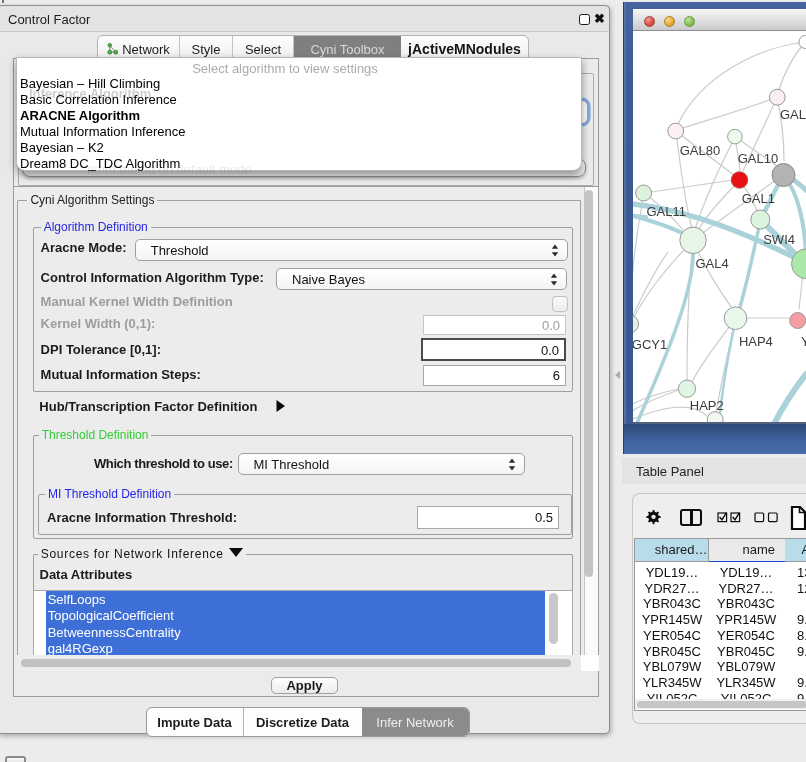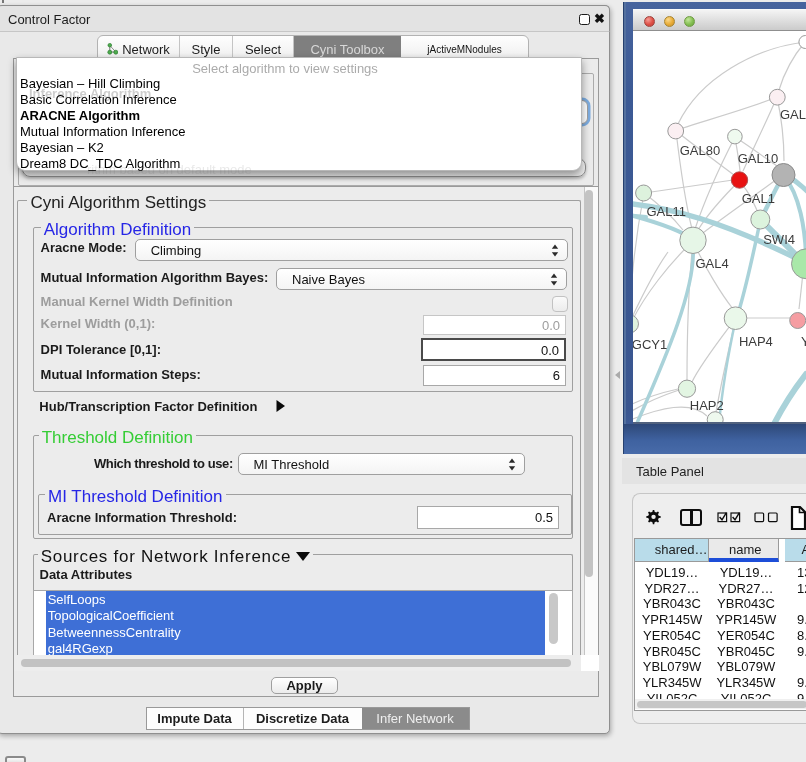--- a/index.html
+++ b/index.html
@@ -1,18 +1,18 @@
 <!DOCTYPE html>
 <html><head><meta charset="utf-8"><style>
 *{margin:0;padding:0;box-sizing:border-box}
 html,body{width:806px;height:762px;background:#ececec;font-family:"Liberation Sans",sans-serif;overflow:hidden}
 body{position:relative}
 .abs{position:absolute}
 .grp{position:absolute;border:1px solid #9f9f9f;border-radius:2px}
-.glabel{position:absolute;top:-8px;background:#ececec;padding:0 3px;font-size:17px;white-space:nowrap}
+.glabel{position:absolute;top:-8px;background:#ececec;padding:0 3px;font-size:12px;white-space:nowrap}
 .lbl{position:absolute;font-size:13px;font-weight:bold;color:#1b1b1b;white-space:nowrap}
 .combo{position:absolute;background:linear-gradient(#ffffff,#f4f4f4);border:1px solid #9f9f9f;border-radius:5px;font-size:13px;color:#111}
 .combo .ctext{position:absolute;left:15px;top:3px;white-space:nowrap}
 .combo svg{position:absolute;right:8px;top:3px}
 .tfield{position:absolute;background:#fff;border:1px solid #a8a8a8;font-size:13px;color:#111}
 .tfield span{position:absolute;right:5px;top:2px}
 .hcell{position:absolute;top:0;height:23px;border-right:1px solid #9a9a9a;font-size:13px;color:#1c1c1c;text-align:center;line-height:21px}
 .rcell{position:absolute;font-size:13px;color:#111;text-align:center;white-space:nowrap}
 </style></head><body>
 
@@ -27,46 +27,46 @@
   <div style="width:82px;display:flex;align-items:center;justify-content:center;font-size:13px;color:#1d1d1d;border-right:1px solid #c4c4c4"><svg width="11" height="12" viewBox="0 0 11 12" style="margin-right:4px">
         <path d="M2.8 2.5 L2.8 9 L8.8 9" fill="none" stroke="#777" stroke-width="1"></path>
         <path d="M2.8 2.5 L8.8 9" fill="none" stroke="#777" stroke-width=".8"></path>
         <circle cx="2.8" cy="2.2" r="1.8" fill="#4fae4f" stroke="#2e7d32" stroke-width=".7"></circle>
         <circle cx="2.8" cy="9.2" r="2" fill="#4fae4f" stroke="#2e7d32" stroke-width=".7"></circle>
         <circle cx="8.8" cy="9.2" r="2" fill="#4fae4f" stroke="#2e7d32" stroke-width=".7"></circle>
       </svg>Network</div>
   <div style="width:53px;display:flex;align-items:center;justify-content:center;font-size:13px;color:#1d1d1d;border-right:1px solid #c4c4c4">Style</div>
   <div style="width:61px;display:flex;align-items:center;justify-content:center;font-size:13px;color:#1d1d1d;border-right:1px solid #c4c4c4">Select</div>
   <div style="width:107px;display:flex;align-items:center;justify-content:center;font-size:13px;background:#7f7f7f;color:#d8d8d8">Cyni Toolbox</div>
-  <div style="width:127px;display:flex;align-items:center;justify-content:center;font-size:10px;font-weight:normal;color:#151515">jActiveMNodules</div>
+  <div style="width:127px;display:flex;align-items:center;justify-content:center;font-size:14px;font-weight:bold;color:#151515">jActiveMNodules</div>
 </div>
 
 <div class="abs" style="left:13px;top:58px;width:586px;height:639px;background:#ebebeb;border:1px solid #9a9a9a"></div>
 <div class="abs" style="left:18px;top:73px;width:576px;height:113px;border:1px solid #ababab;border-radius:2px"></div>
 <div class="abs" style="left:30px;top:100px;width:558px;height:24px;background:#fff;border:1px solid #9f9f9f;border-radius:6px;box-shadow:0 0 0 2.5px rgba(98,156,220,.8)"></div>
 <div class="abs" style="left:22px;top:158px;width:564px;height:19px;background:linear-gradient(#fdfdfd,#e9e9e9);border:1px solid #8d8d8d;border-radius:8px;box-shadow:0 2px 3px rgba(0,0,0,.22)"></div>
 
 <div class="abs" style="left:13px;top:186px;width:586px;height:485px;border:1px solid #9a9a9a"></div>
 
 <div class="abs" id="vp" style="left:14px;top:187px;width:570px;height:468px;background:#ececec;overflow:hidden">
   <div class="grp" style="left:3.4px;top:12.5px;width:564px;height:590px;border-bottom:none">
     <div class="glabel" style="left:9px;color:#222">Cyni Algorithm Settings</div>
   </div>
   <div class="grp" style="left:18.7px;top:40.3px;width:540px;height:165px">
     <div class="glabel" style="left:7px;color:#2626e6">Algorithm Definition</div>
   </div>
   <div class="lbl" style="left:26.6px;top:53px">Aracne Mode:</div>
   <div class="combo" style="left:120.7px;top:52px;width:433px;height:22px">
-      <span class="ctext">Climbing</span>
+      <span class="ctext">Threshold</span>
       <svg width="8" height="13" viewBox="0 0 8 13" style="top:4px">
         <path d="M4 0.5 L7.2 4.7 L0.8 4.7 Z" fill="#2a2a2a"></path>
         <path d="M4 12.5 L7.2 8.3 L0.8 8.3 Z" fill="#2a2a2a"></path>
       </svg>
     </div>
-  <div class="lbl" style="left:26.6px;top:83px">Mutual Information Algorithm Bayes:</div>
+  <div class="lbl" style="left:26.6px;top:83px">Control Information Algorithm Type:</div>
   <div class="combo" style="left:262px;top:80.5px;width:291px;height:22px">
       <span class="ctext">Naive Bayes</span>
       <svg width="8" height="13" viewBox="0 0 8 13" style="top:4px">
         <path d="M4 0.5 L7.2 4.7 L0.8 4.7 Z" fill="#2a2a2a"></path>
         <path d="M4 12.5 L7.2 8.3 L0.8 8.3 Z" fill="#2a2a2a"></path>
       </svg>
     </div>
   <div class="lbl" style="left:26.6px;top:107px;color:#9d9d9d">Manual Kernel Width Definition</div>
   <div class="abs" style="left:538px;top:109px;width:16px;height:16px;border:1px solid #c2c2c2;border-radius:4px;background:linear-gradient(#fafafa,#ececec)"></div>
   <div class="lbl" style="left:26.6px;top:129px;color:#9d9d9d">Kernel Width (0,1):</div>
@@ -118,21 +118,21 @@
 </div>
 
 <div class="abs" style="left:584px;top:187px;width:14px;height:468px;background:#fafafa;border-left:1px solid #c4c4c4"></div>
 <div class="abs" style="left:585.2px;top:190px;width:8px;height:387px;background:#c3c3c3;border-radius:4px"></div>
 <div class="abs" style="left:14px;top:655px;width:570px;height:15.5px;background:#ededed"></div>
 <div class="abs" style="left:20.8px;top:658.6px;width:550.7px;height:8.9px;background:#c2c2c2;border-radius:4.5px"></div>
 <div class="abs" style="left:580.5px;top:655px;width:18px;height:15.5px;background:#fff"></div>
 
 <div class="abs" style="left:271px;top:677px;width:67px;height:17px;background:linear-gradient(#ffffff,#ebebeb);border:1px solid #9f9f9f;border-radius:5px;text-align:center;font-size:13px;font-weight:bold;color:#1a1a1a;line-height:15px">Apply</div>
 
-<div class="abs" style="left:145.5px;top:707px;height:23px;display:flex;background:#fdfdfd;border:1px solid #999;border-radius:0;overflow:hidden">
+<div class="abs" style="left:145.5px;top:707px;height:30px;display:flex;background:#fdfdfd;border:1px solid #999;border-radius:6px;overflow:hidden">
   <div style="width:97px;display:flex;align-items:center;justify-content:center;font-size:13px;font-weight:bold;color:#1d1d1d;border-right:1px solid #b5b5b5">Impute Data</div>
   <div style="width:118px;display:flex;align-items:center;justify-content:center;font-size:13px;font-weight:bold;color:#1d1d1d">Discretize Data</div>
   <div style="width:107px;display:flex;align-items:center;justify-content:center;font-size:13px;background:#8b8b8b;color:#efefef">Infer Network</div>
 </div>
 
 <div class="abs" style="left:16px;top:57px;width:566px;height:114px;background:#fff;border:1px solid #b8b8b8;border-radius:0 0 9px 9px;box-shadow:0 4px 9px rgba(0,0,0,.4)">
   <div class="abs" style="left:12px;top:28px;font-size:13px;font-weight:bold;color:rgba(90,90,90,.30)">Inference Algorithm</div>
   <div class="abs" style="left:-14px;top:3px;width:100%;text-align:center;font-size:13px;color:#ababab">Select algorithm to view settings</div>
   <div class="abs" style="left:70px;top:104px;font-size:13px;color:rgba(110,110,110,.16)">rithm based on default mode</div>
   <div class="abs" style="left:3px;top:18px;font-size:13px;color:#000">Bayesian – Hill Climbing</div>
@@ -252,21 +252,21 @@
       <rect x="14.5" y="1" width="8.6" height="8.6" rx="1"></rect>
     </g>
   </svg>
 <svg class="abs" style="left:790px;top:505px" width="16" height="26" viewBox="0 0 16 26">
     <path d="M2 2 L10 2 L15 7 L15 24 L2 24 Z" fill="#fff" stroke="#0d0d0d" stroke-width="2.2"></path>
     <path d="M9.5 2 L9.5 7.5 L15 7.5" fill="none" stroke="#0d0d0d" stroke-width="1.6"></path>
   </svg>
 
 <div class="abs" style="left:634px;top:538px;width:172px;height:173px;background:#fff;border:1px solid #999;border-right:none">
   <div class="hcell" style="left:0;width:74.3px;background:#b9dcea;border-bottom:1px solid #9a9a9a;padding-left:19px">shared…</div>
-  <div class="hcell" style="left:74.3px;width:70px;background:#eaeaea;border-bottom:4px solid #1d4ed8;padding-left:3px">name</div>
+  <div class="hcell" style="left:74.3px;width:97px;background:#eaeaea;border-bottom:1px solid #1d4ed8;padding-left:3px">name</div>
   <div class="hcell" style="left:149.6px;width:22.4px;background:#b9dcea;border-right:none;border-bottom:1px solid #9a9a9a;text-align:left;padding-left:17px">A</div>
   <div class="rcell" style="left:0;top:26.0px;width:74px">YDL19…</div>
     <div class="rcell" style="left:74px;top:26.0px;width:74px">YDL19…</div>
     <div class="rcell" style="left:162px;top:26.0px;text-align:left">13.2…</div>
   <div class="rcell" style="left:0;top:41.7px;width:74px">YDR27…</div>
     <div class="rcell" style="left:74px;top:41.7px;width:74px">YDR27…</div>
     <div class="rcell" style="left:162px;top:41.7px;text-align:left">12.6…</div>
   <div class="rcell" style="left:0;top:57.4px;width:74px">YBR043C</div>
     <div class="rcell" style="left:74px;top:57.4px;width:74px">YBR043C</div>
   <div class="rcell" style="left:0;top:73.1px;width:74px">YPR145W</div>

